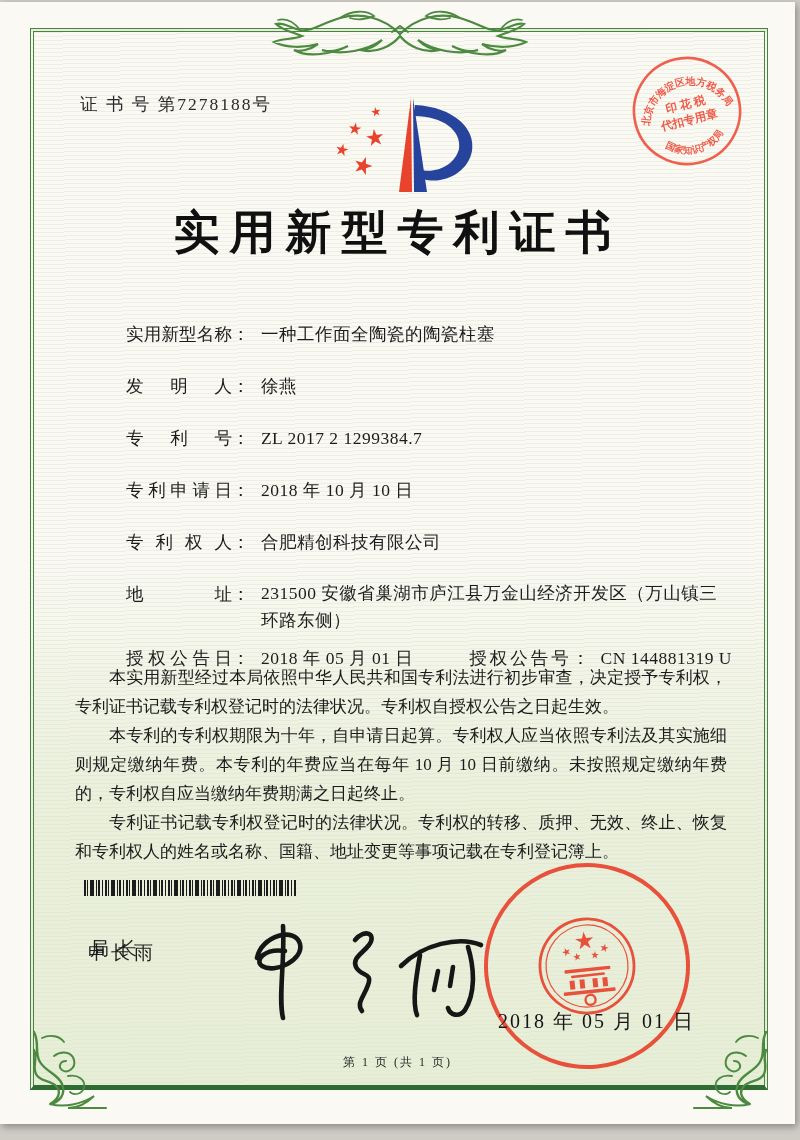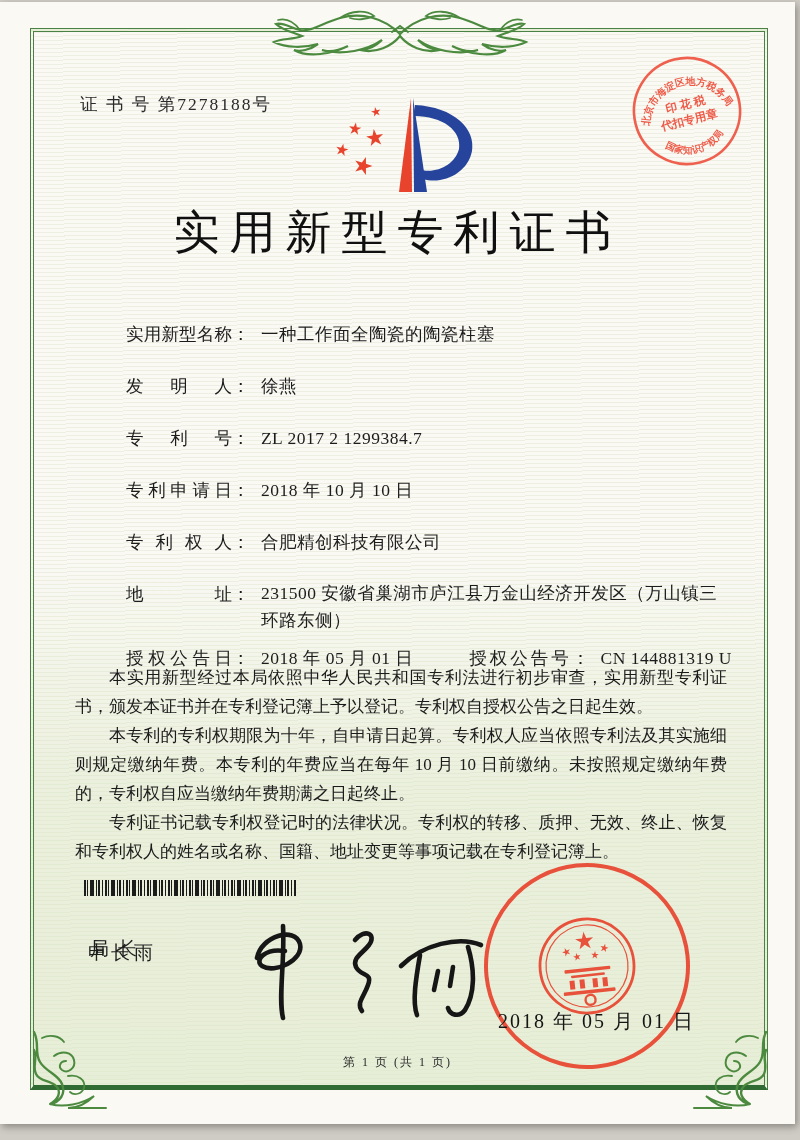--- a/index.html
+++ b/index.html
@@ -23,21 +23,21 @@
       repeating-linear-gradient(179deg,rgba(141,171,106,.13) 0 1px,rgba(0,0,0,0) 1px 4px);
   }
   .orn{position:absolute;color:#4c8a3f;}
   .cert-no{
     position:absolute;left:80px;top:90px;
     font-size:17.5px;letter-spacing:2px;color:#2a2a2a;
   }
   .logo{position:absolute;left:322px;top:90px;}
   .title{
     position:absolute;left:0;right:0;top:200px;text-align:center;
-    font-size:46px;font-weight:400;letter-spacing:10px;color:#101010;
+    font-size:46px;font-weight:700;letter-spacing:10px;color:#101010;
   }
   .fields{position:absolute;left:82px;top:318px;width:650px;font-size:17.5px;color:#1c1c1c;}
   .frow{margin-bottom:24px;line-height:28px;white-space:nowrap;margin-left:44px;}
   .frow.addr{margin-bottom:10px;white-space:normal;}
   .frow.lastrow{display:flex;justify-content:space-between;margin-bottom:0;gap:28px;}
   .flabel{
     display:inline-block;width:106px;vertical-align:top;
     text-align:justify;text-align-last:justify;letter-spacing:0;
   }
   .fcolon{display:inline-block;vertical-align:top;}
@@ -178,21 +178,21 @@
         <span class="fvalue">2018 年 05 月 01 日</span>
       </span>
       <span>
         <span class="glabel">授权公告号</span><span class="fcolon">：</span>
         <span class="fvalue">CN 144881319 U</span>
       </span>
     </div>
   </div>
 
   <div class="body-text">
-    <p>本实用新型经过本局依照中华人民共和国专利法进行初步审查，实用新型专利证书，颁发本证书并在专利登记簿上予以登记。专利权自授权公告之日起生效。</p>
+    <p>本实用新型经过本局依照中华人民共和国专利法进行初步审查，决定授予专利权，专利证书记载专利权登记时的法律状况。专利权自授权公告之日起生效。</p>
     <p>本专利的专利权期限为十年，自申请日起算。专利权人应当依照专利法及其实施细则规定缴纳年费。本专利的年费应当在每年 10 月 10 日前缴纳。未按照规定缴纳年费的，专利权自应当缴纳年费期满之日起终止。</p>
     <p>专利证书记载专利权登记时的法律状况。专利权的转移、质押、无效、终止、恢复和专利权人的姓名或名称、国籍、地址变更等事项记载在专利登记簿上。</p>
   </div>
 
   <div class="barcode"></div>
 
   <div class="sig-title">局长</div>
   <div class="sig-name">申长雨</div>
 
   <svg class="sig-script" width="290" height="115" viewBox="0 0 290 115">

